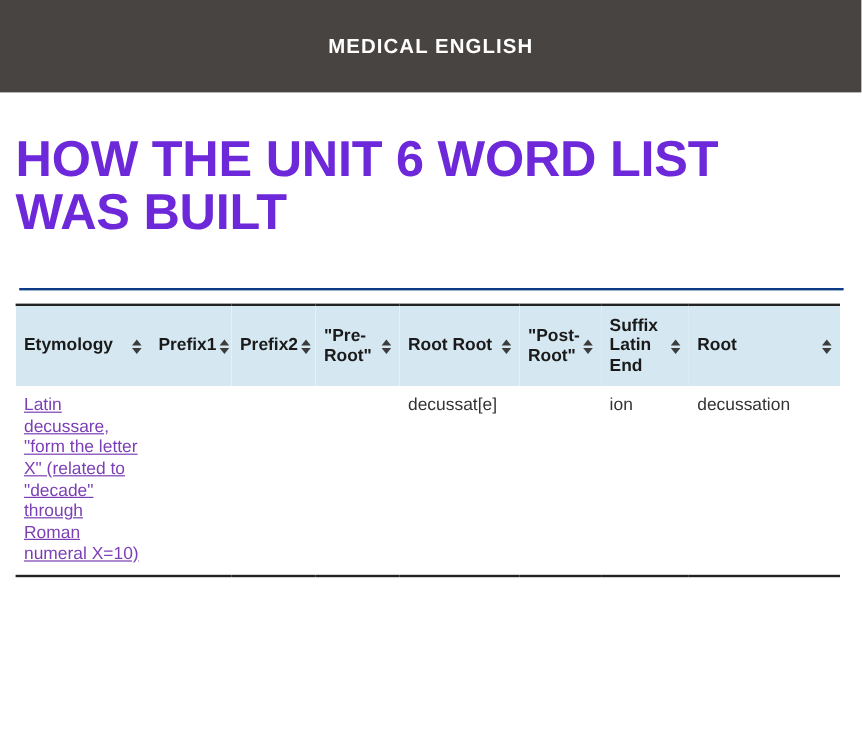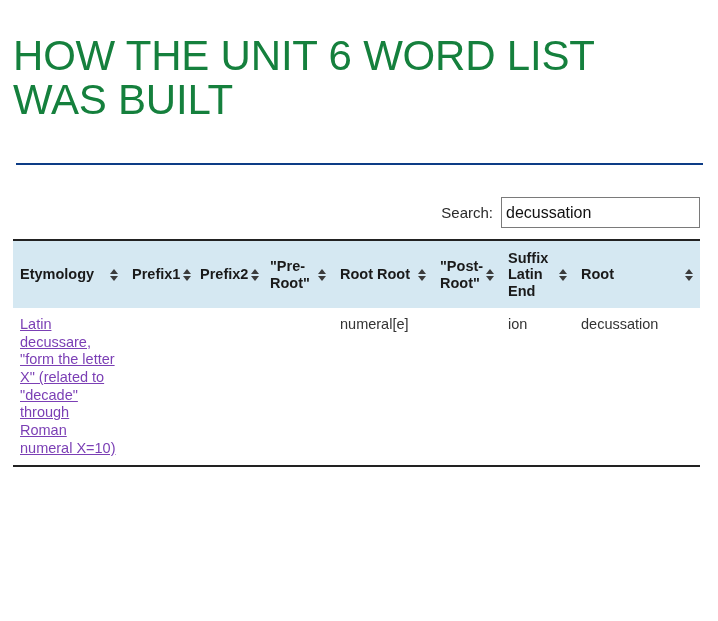--- a/index.html
+++ b/index.html
@@ -27,23 +27,23 @@
     letter-spacing: 0.9px;
     font-family: "Liberation Sans", sans-serif;
   }
 
   
   .content { padding: 0 13px; }
 
   .page-title {
     margin: 0;
     padding-top: 34px;
-    color: #15803d;
-    font-family: "Liberation Sans", sans-serif;
-    font-weight: 400;
+    color: #6d28d9;
+    font-family: "Liberation Sans", sans-serif;
+    font-weight: 700;
     font-size: 42px;
     line-height: 1.05;
     letter-spacing: -0.2px;
     text-transform: uppercase;
     max-width: 640px;
   }
 
   .title-rule {
     margin-top: 41px;
     border: 0;
@@ -151,31 +151,30 @@
   col.c-root { width: 100px; }
   col.c-post { width: 68px; }
   col.c-suf  { width: 73px; }
   col.c-word { width: 126px; }
 </style>
 </head>
 <body>
 
 <div class="page">
 
+  <div class="site-header">
+    <span class="site-title">MEDICAL ENGLISH</span>
+  </div>
 
   <div class="content">
 
     <h1 class="page-title">How the Unit 6 Word List Was Built</h1>
 
     <hr class="title-rule">
 
-    <div class="search-wrap">
-      <label class="search-label">Search:</label>
-      <input class="search-input" type="text" value="decussation" style="">
-    </div>
 
     <div class="table-wrap">
       <table class="wordlist">
         <colgroup>
           <col class="c-ety">
             <col class="c-p1">
             <col class="c-p2">
             <col class="c-pre">
           <col class="c-root">
             <col class="c-post">
@@ -235,21 +234,21 @@
           </tr>
         </thead>
         <tbody>
           <tr>
             <td class="etymology">
               <a href="#">Latin decussare, "form the letter X" (related to "decade" through Roman numeral X=10)</a>
             </td>
             <td></td>
             <td></td>
             <td></td>
-            <td>numeral[e]</td>
+            <td>decussat[e]</td>
             <td></td>
             <td>ion</td>
             <td>decussation</td>
           </tr>
         </tbody>
       </table>
     </div>
 
   </div>
 </div>

